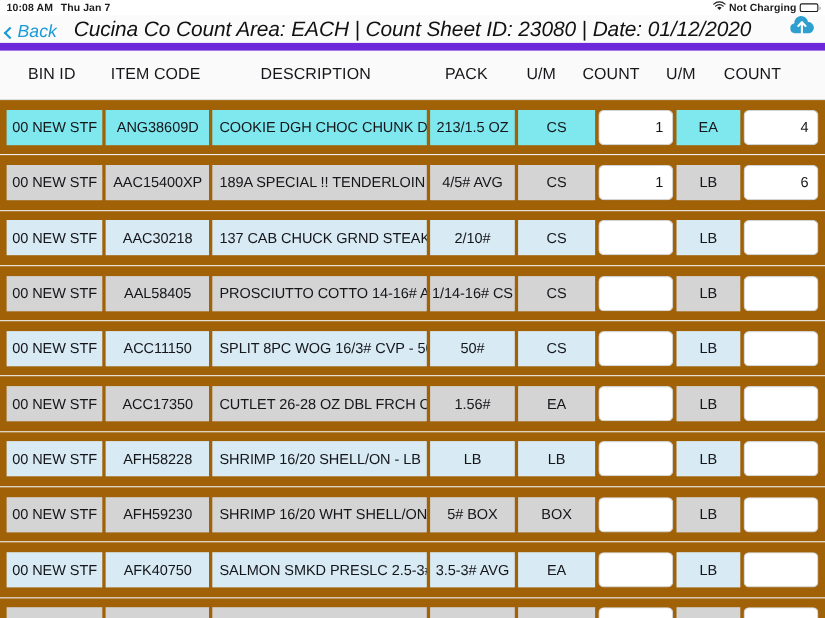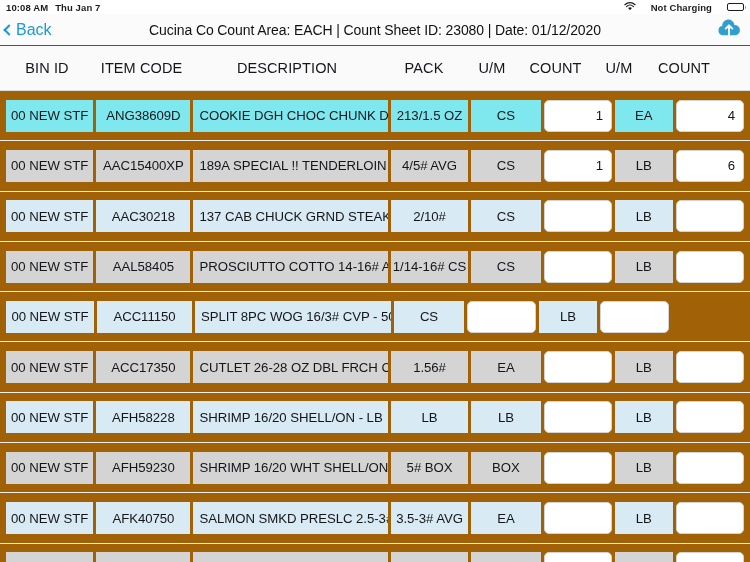--- a/index.html
+++ b/index.html
@@ -17,21 +17,21 @@
     display: flex;
     align-items: center;
     padding: 0 6px;
     font-size: 9.5px;
     font-weight: bold;
     color: #1c1c1e;
     background: #ffffff;
     letter-spacing: .1px;
   }
   .sb-left { display: flex; align-items: center; gap: 7px; }
-  .sb-right { margin-left: auto; display: flex; align-items: center; gap: 15px; }
+  .sb-right { margin-left: auto; display: flex; align-items: center; gap: 3px; }
   .wifi-ico { display: block; }
   .batt {
     width: 17px; height: 8.5px;
     border: 1px solid #1c1c1e;
     border-radius: 2px;
     position: relative;
     padding: 1px;
   }
   .batt::after {
     content: "";
@@ -42,23 +42,24 @@
     border-radius: 0 1px 1px 0;
   }
   .batt-fill { height: 100%; background: #1c1c1e; border-radius: 1px; }
 
   
   .navbar {
     height: 32px;
     width: 100%;
     background: #fbfbfb;
     display: flex;
-    align-items: center;
+    align-items: flex-end;
     position: relative;
-    border-bottom: 1px solid #6d28d9;
+    border-bottom: 7px solid #6d28d9;
+    font-style: italic;
   }
   .back-btn {
     display: flex;
     align-items: center;
     gap: 1px;
     color: #1a9ad6;
     font-size: 16px;
     padding-left: 5px;
     cursor: pointer;
     z-index: 3;
@@ -69,21 +70,21 @@
     border-left: 2.1px solid #1a9ad6;
     border-bottom: 2.1px solid #1a9ad6;
     transform: rotate(45deg);
     margin-right: 2px;
     margin-top: 0px;
   }
   .nav-title {
     position: absolute;
     left: 0; right: 0;
     text-align: center;
-    font-size: 14px;
+    font-size: 19px;
     color: #111;
     letter-spacing: -.1px;
     pointer-events: none;
   }
   .cloud-btn {
     margin-left: auto;
     margin-right: 8px;
     z-index: 3;
     cursor: pointer;
     display: flex;
@@ -281,20 +282,21 @@
       </div>
       <div class="cell c-um2">LB</div>
       <div class="cell inputcell c-cnt2">
         <div class="countbox" style="width: 100%;"></div>
       </div>
     </div>
     <div class="trow blue">
       <div class="cell c-bin">00 NEW STF</div>
       <div class="cell c-item">ACC11150</div>
       <div class="cell desc c-desc">SPLIT 8PC WOG 16/3# CVP - 50#</div>
+      <div class="cell c-pack">50#</div>
       <div class="cell c-um1">CS</div>
       <div class="cell inputcell c-cnt1">
         <div class="countbox" style="width: 100%;"></div>
       </div>
       <div class="cell c-um2">LB</div>
       <div class="cell inputcell c-cnt2">
         <div class="countbox" style="width: 100%;"></div>
       </div>
     </div>
     <div class="trow gray">

